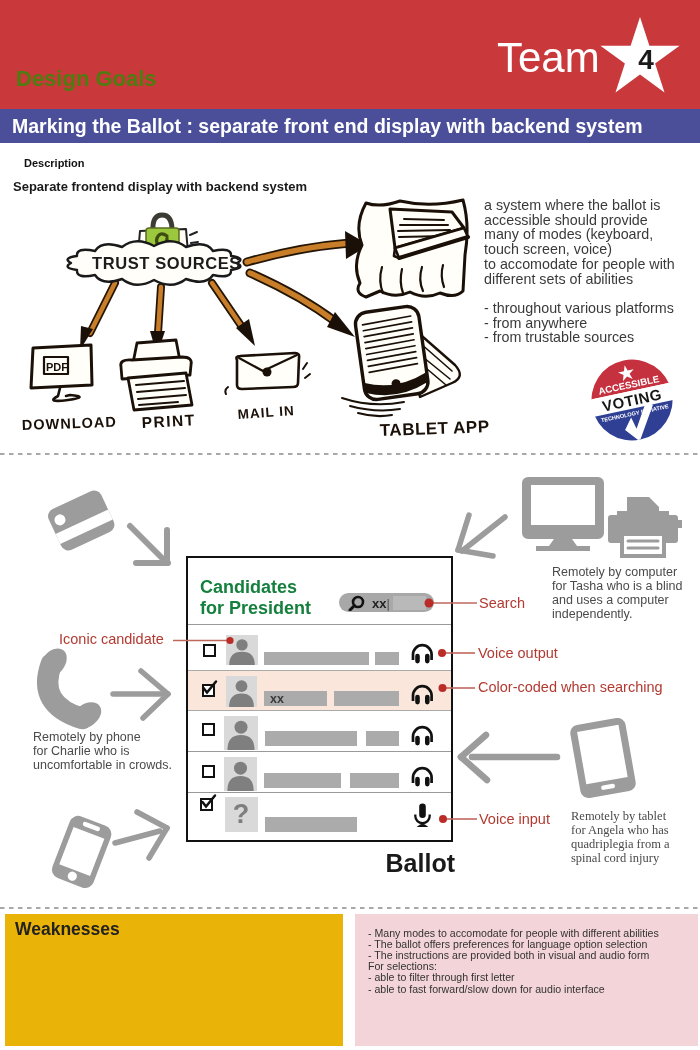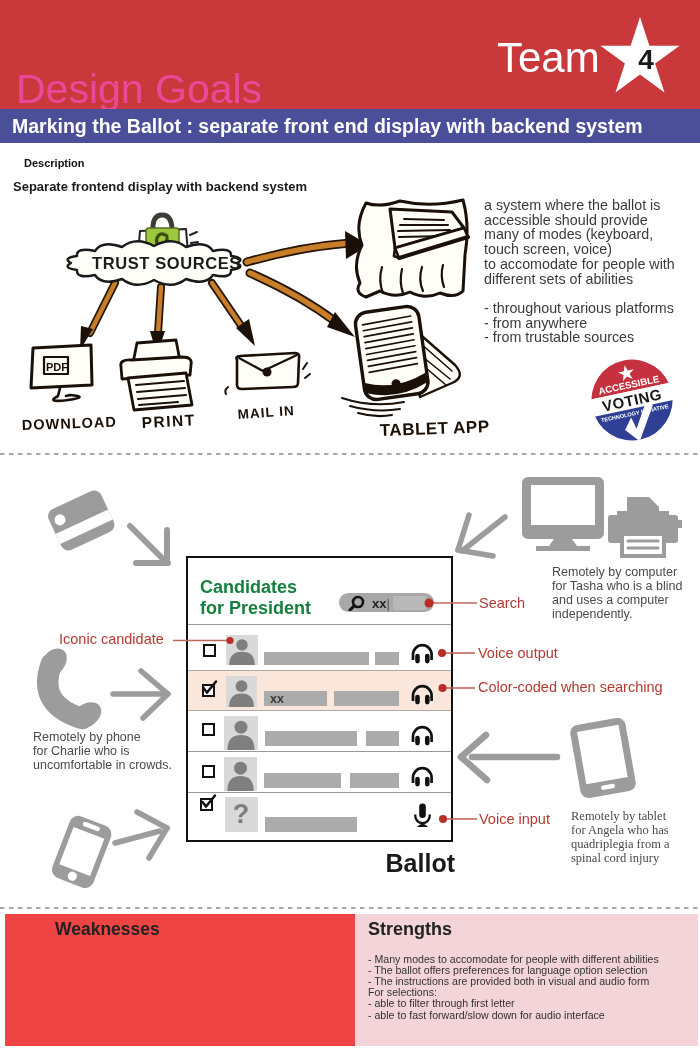--- a/index.html
+++ b/index.html
@@ -3,21 +3,21 @@
 <meta charset="utf-8">
 <style>
 html,body{margin:0;padding:0;}
 body{width:700px;height:1050px;position:relative;font-family:"Liberation Sans",sans-serif;background:#fff;overflow:hidden;}
 .abs{position:absolute;}
 </style>
 </head>
 <body>
 
 <div class="abs" style="left:0;top:0;width:700px;height:109px;background:#c9393c;"></div>
-<div class="abs" style="left:16px;top:66px;font-size:41px;font-weight:normal;color:#ec4899;letter-spacing:0px;">Design Goals</div>
+<div class="abs" style="left:16px;top:66px;font-size:22px;font-weight:bold;color:#4d7c0f;letter-spacing:0px;">Design Goals</div>
 <div class="abs" style="left:497px;top:34px;font-size:42px;color:#fff;">Team</div>
 <svg class="abs" style="left:600px;top:17px;" width="80" height="76" viewBox="0 0 80 76">
   <path d="M40 0 L49.4 28.8 L79.6 28.8 L55.1 46.6 L64.5 75.4 L40 57.6 L15.5 75.4 L24.9 46.6 L0.4 28.8 L30.6 28.8 Z" fill="#fff"></path>
   <text x="46" y="52" font-size="28" font-weight="bold" fill="#1a1a1a" text-anchor="middle" font-family="Liberation Sans,sans-serif">4</text>
 </svg>
 
 <div class="abs" style="left:0;top:109px;width:700px;height:34px;background:#4b4f9a;"></div>
 <div class="abs" style="left:12px;top:115px;font-size:19.5px;font-weight:bold;color:#fff;">Marking the Ballot : separate front end display with backend system</div>
 
 <div class="abs" style="left:24px;top:157px;font-size:11px;font-weight:bold;color:#111;">Description</div>
@@ -319,25 +319,24 @@
 <div class="abs" style="left:59px;top:631px;font-size:14.5px;color:#b23a31;">Iconic candidate</div>
 <div class="abs" style="left:479px;top:595px;font-size:14.5px;color:#b23a31;">Search</div>
 <div class="abs" style="left:478px;top:645px;font-size:14.5px;color:#b23a31;">Voice output</div>
 <div class="abs" style="left:478px;top:679px;font-size:14.5px;color:#b23a31;text-align:right;">Color-coded when searching</div>
 <div class="abs" style="left:479px;top:811px;font-size:14.5px;color:#b23a31;">Voice input</div>
 
 <svg class="abs" style="left:0;top:906px;" width="700" height="4">
     <line x1="0" y1="2" x2="700" y2="2" stroke="#a8a8a8" stroke-width="2" stroke-dasharray="4.5 4.5"></line>
   </svg>
 
-<div class="abs" style="left:5px;top:914px;width:338px;height:132px;background:#ef4444;padding-left:40px;">
+<div class="abs" style="left:5px;top:914px;width:338px;height:132px;background:#eab308;">
   <div style="margin:5px 0 0 10px;font-size:17.5px;font-weight:bold;color:#222;">Weaknesses</div>
 </div>
 <div class="abs" style="left:355px;top:914px;width:343px;height:132px;background:#f3d4d8;">
-  <div style="margin:5px 0 0 13px;font-size:18px;font-weight:bold;color:#222;">Strengths</div>
   <div style="margin:13.5px 0 0 13px;font-size:10.6px;line-height:11.2px;color:#333;">
   - Many modes to accomodate for people with different abilities<br>
   - The ballot offers preferences for language option selection<br>
   - The instructions are provided both in visual and audio form<br>
   For selections:<br>
   - able to filter through first letter<br>
   - able to fast forward/slow down for audio interface
   </div>
 </div>
 

